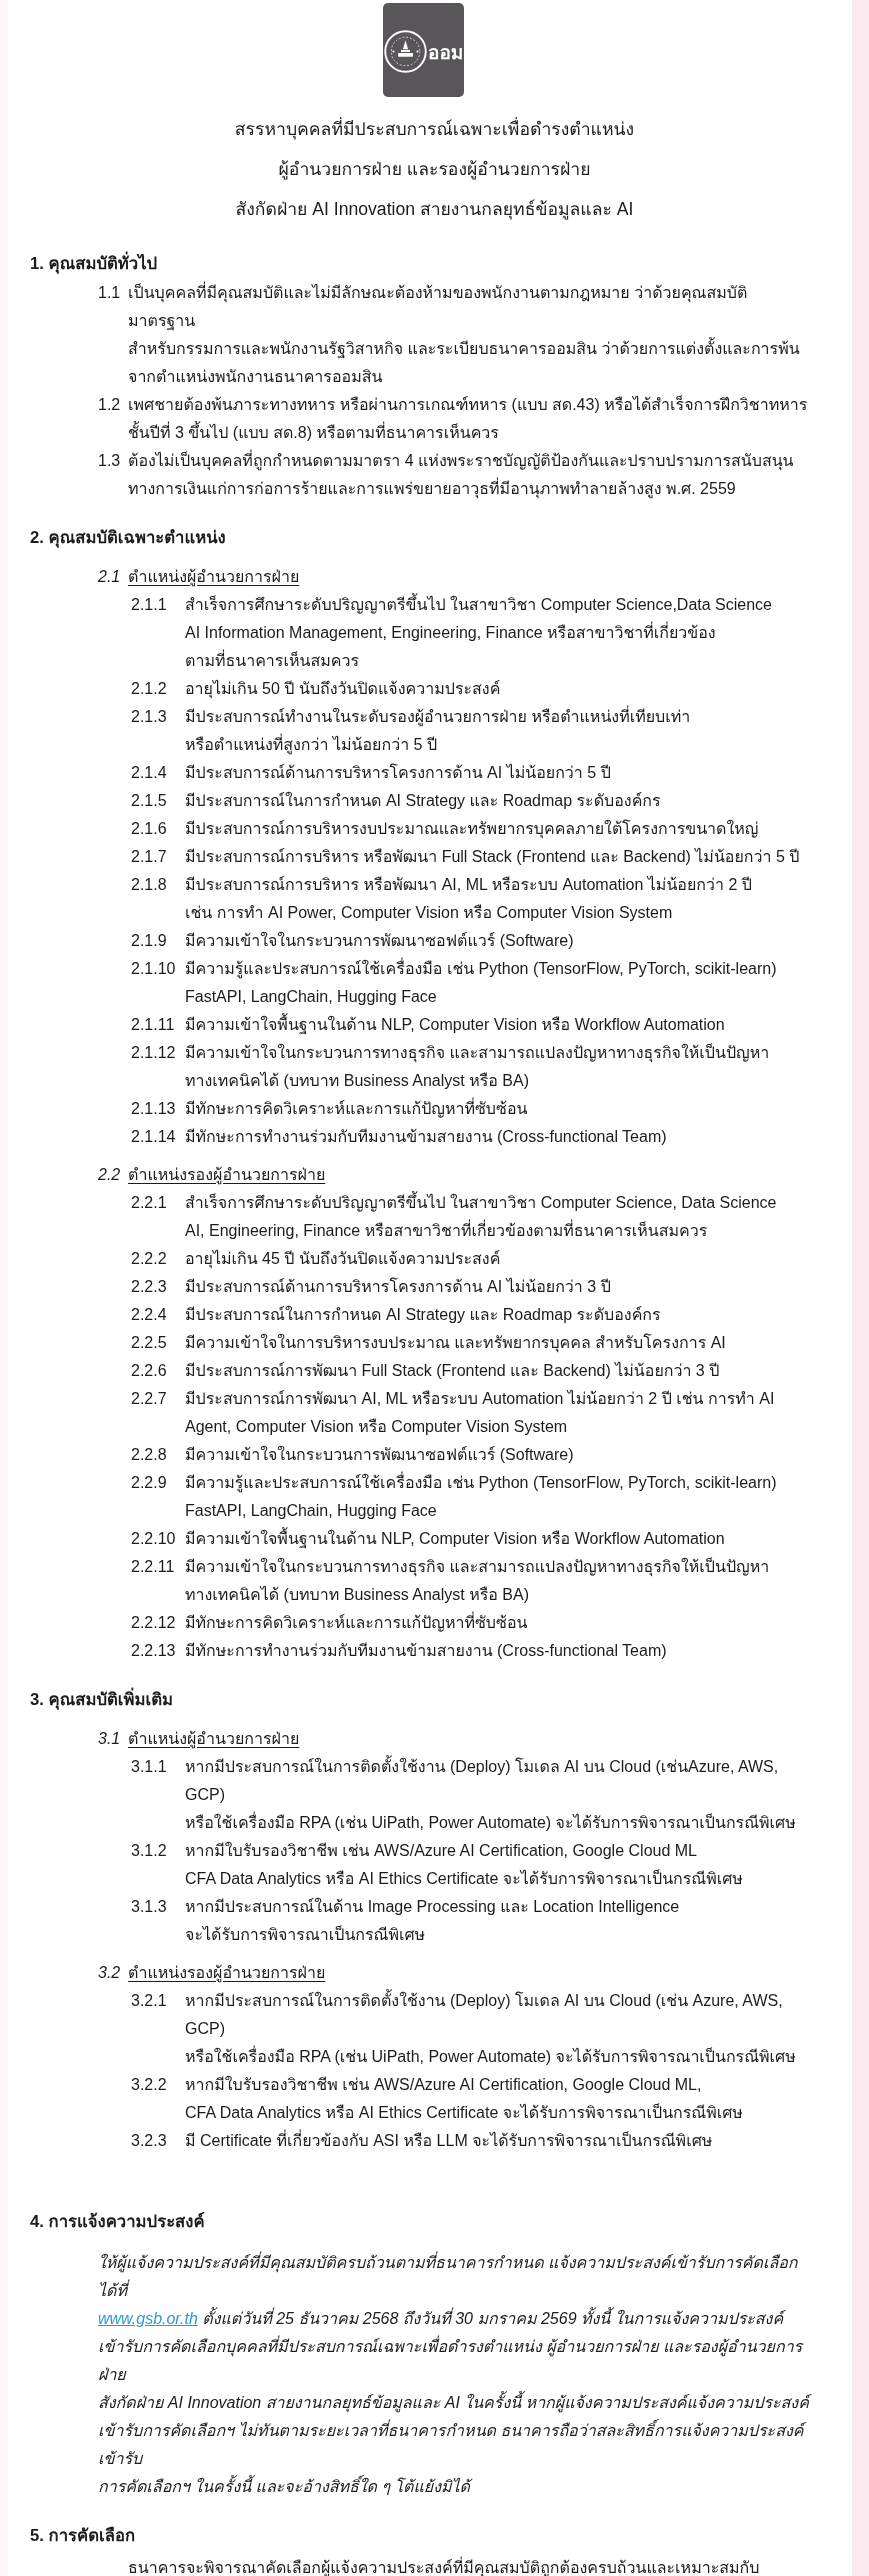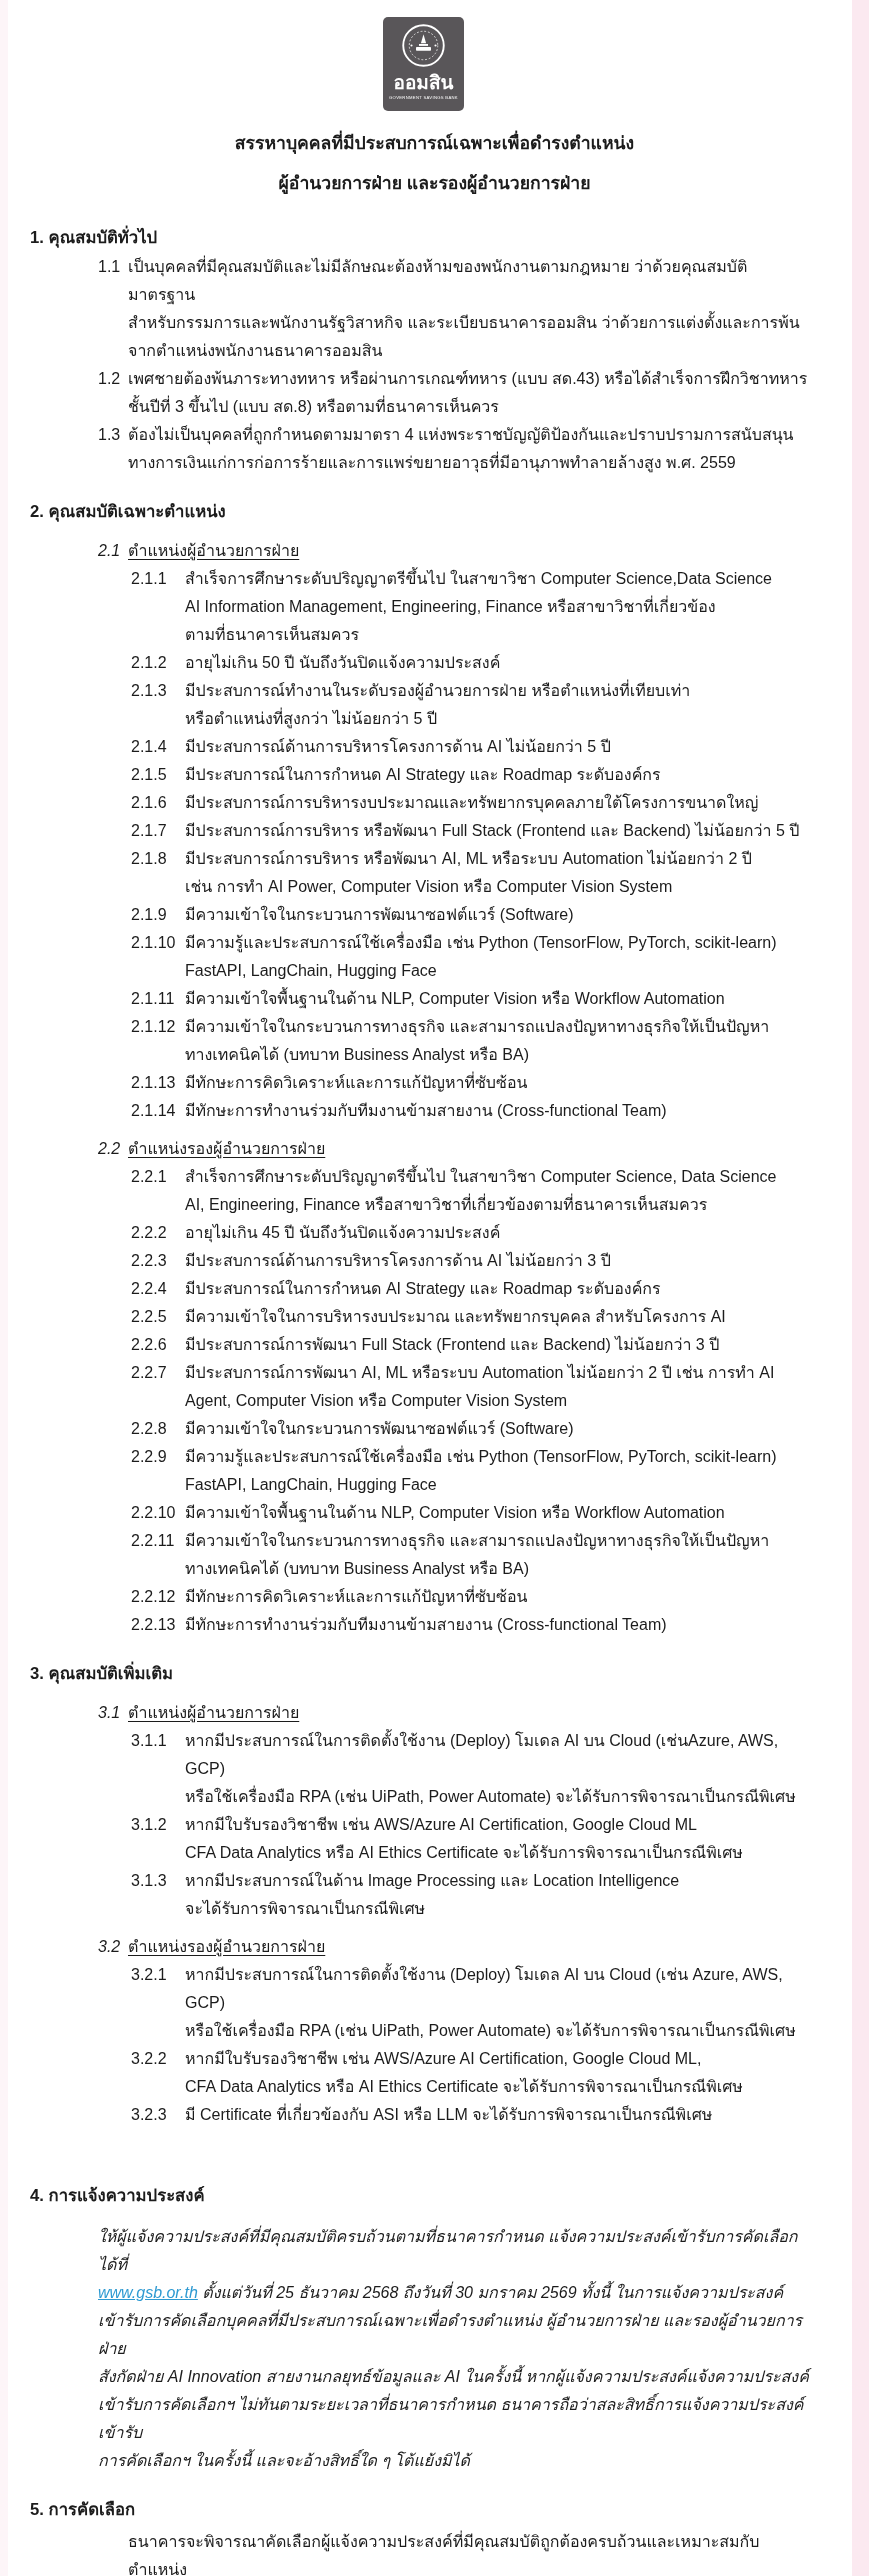--- a/index.html
+++ b/index.html
@@ -11,30 +11,30 @@
     font-family:"Liberation Sans", sans-serif;
     color:#1c1c1c;
     overflow:hidden;
   }
   .edge-left{position:absolute;left:0;top:0;width:8.4px;height:100%;background:#fdf5f8;}
   .edge-right{position:absolute;right:0;top:0;width:16.7px;height:100%;background:#fbe9f0;}
 
   .logo{
     box-sizing:border-box;
     width:81px;height:94px;
-    margin:17px 0 0 383px;
+    margin:3px 0 0 383px;
     background:#595659;
     border-radius:5px;
-    display:flex;flex-direction:column;align-items:center;
+    display:flex;flex-direction:row;align-items:center;
     padding-top:5.9px;
   }
   .logo-name{color:#ffffff;font-weight:bold;font-size:19px;line-height:22px;margin-top:0.8px;}
   .logo-sub{color:#ffffff;font-size:4.2px;letter-spacing:0.3px;margin-top:1.7px;white-space:nowrap;}
 
-  .title{margin-top:11.7px;text-align:center;font-weight:bold;font-size:17.6px;line-height:40px;}
+  .title{margin-top:11.7px;text-align:center;font-weight:normal;font-size:17.6px;line-height:40px;}
 
   #doc{margin-top:8.4px;font-size:16px;line-height:28px;}
   .sec{margin-top:20px;}
   .sec.big-gap{margin-top:52px;}
   .sec-heading{margin-left:30px;font-weight:bold;font-size:16.7px;line-height:30px;}
 
   .sub{margin-left:98px;margin-top:10px;display:flex;}
   .sub .num{width:30px;flex:none;font-style:italic;}
   .sub .txt{text-decoration:underline;text-underline-offset:3.3px;}
 
@@ -69,20 +69,21 @@
         <circle cx="46" cy="30" r="1.4" fill="#ffffff"></circle>
       </svg>
     </span>
     <div class="logo-name">ออมสิน</div>
     <div class="logo-sub">GOVERNMENT SAVINGS BANK</div>
   </div>
 
   <div class="title">
     <div>สรรหาบุคคลที่มีประสบการณ์เฉพาะเพื่อดำรงตำแหน่ง</div>
     <div>ผู้อำนวยการฝ่าย และรองผู้อำนวยการฝ่าย</div>
+    <div>สังกัดฝ่าย AI Innovation สายงานกลยุทธ์ข้อมูลและ AI</div>
   </div>
 
   <div id="doc">
       <section class="sec">
         <div class="sec-heading">1. คุณสมบัติทั่วไป</div>
         <div class="row l2">
           <span class="num">1.1</span>
           <span class="txt">
             <div class="line">เป็นบุคคลที่มีคุณสมบัติและไม่มีลักษณะต้องห้ามของพนักงานตามกฎหมาย ว่าด้วยคุณสมบัติมาตรฐาน</div>
             <div class="line">สำหรับกรรมการและพนักงานรัฐวิสาหกิจ และระเบียบธนาคารออมสิน ว่าด้วยการแต่งตั้งและการพ้น</div>

